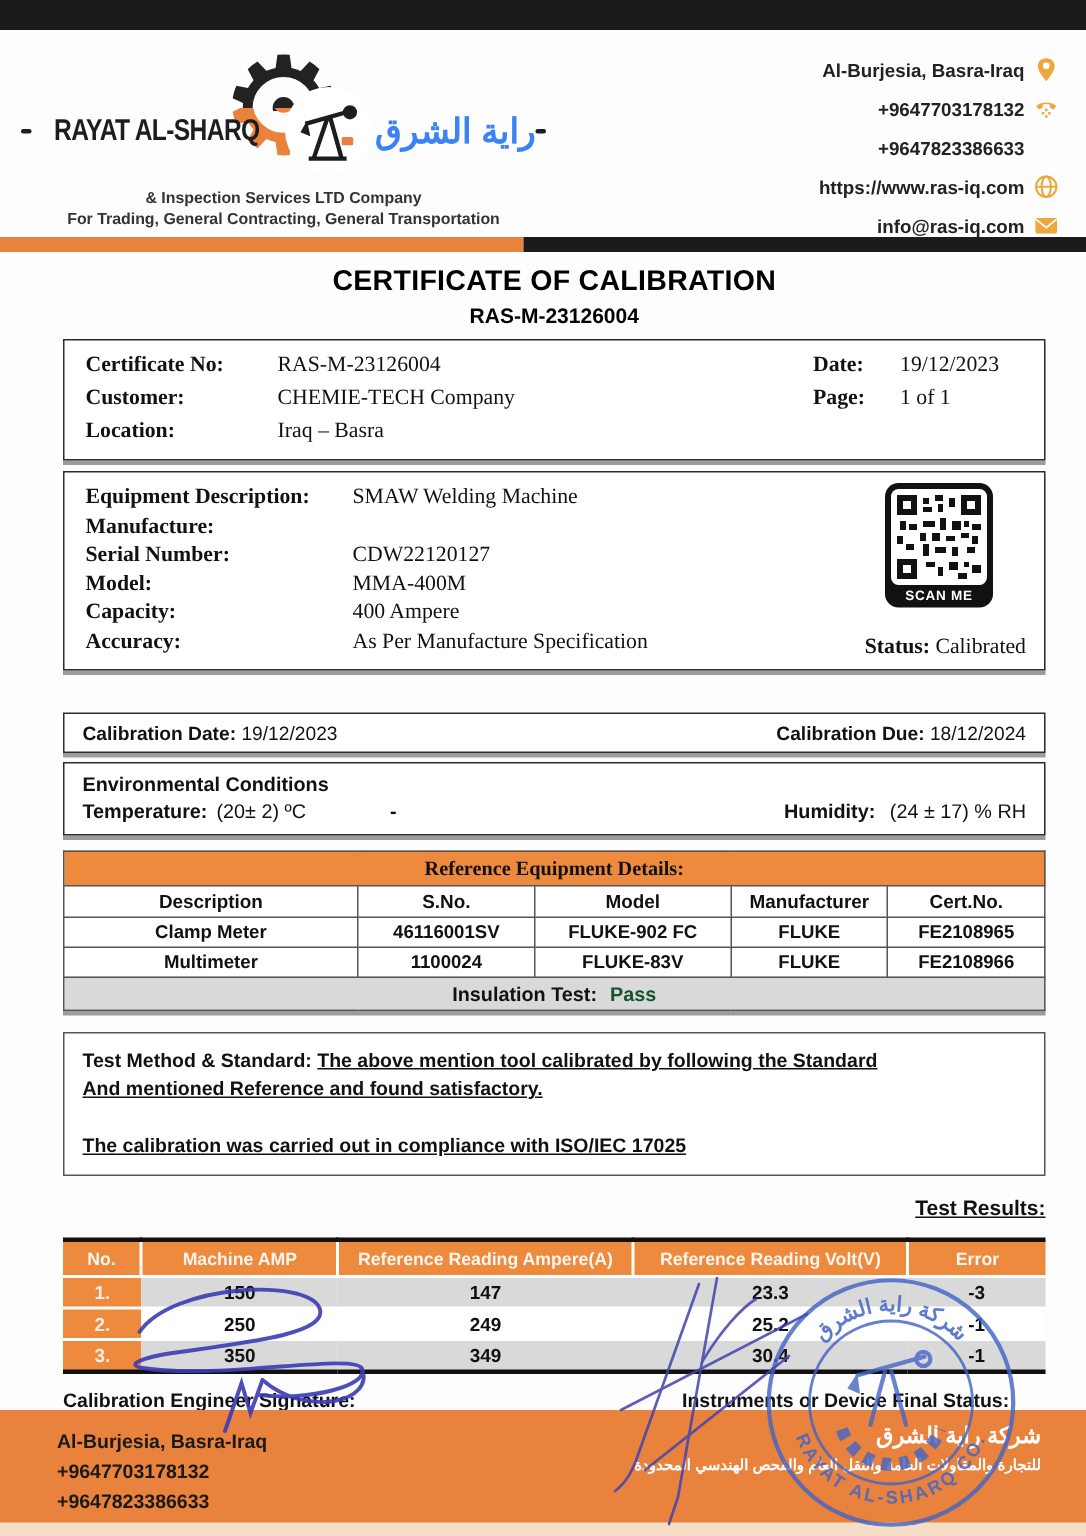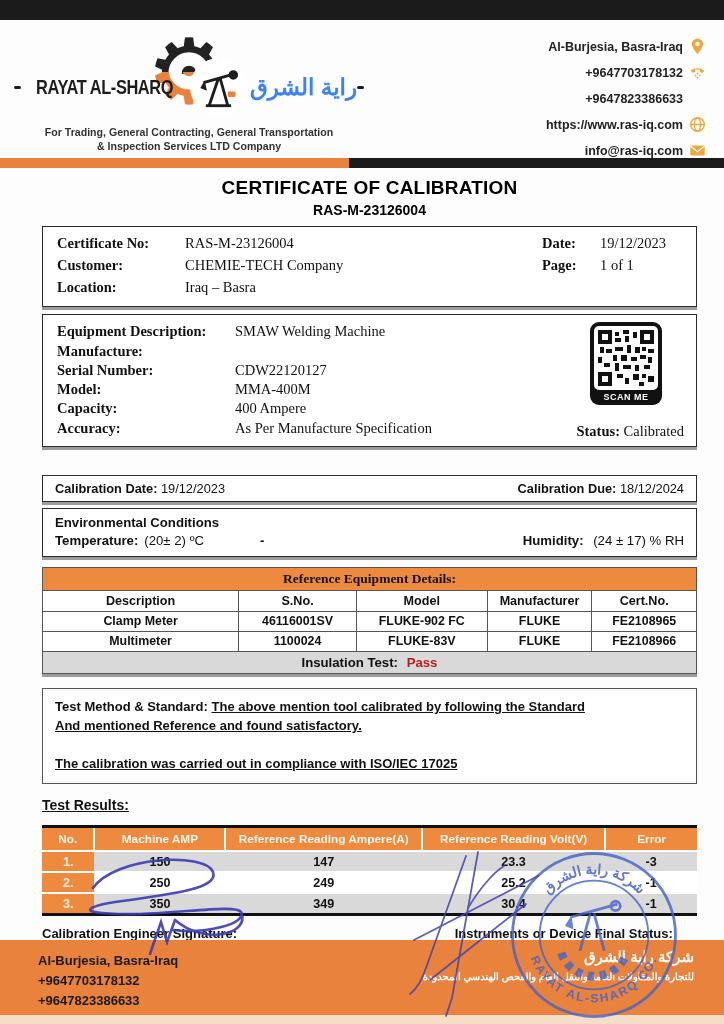--- a/index.html
+++ b/index.html
@@ -74,30 +74,30 @@
   .env-hum { margin-left:auto; }
 
   
   table { border-collapse:collapse; width:100%; }
   .ref-table { margin-top:10px; box-shadow:0 3px 0 #9c9c9c; }
   .ref-table td, .ref-table th { border:1px solid #555; text-align:center; }
   .ref-title { background:#ed8a3d; font-family:"Liberation Serif", serif; font-weight:bold; font-size:13.5px; padding:3px 0; }
   .ref-head th { font-size:12.6px; font-weight:bold; padding:3px 0; background:#fff; }
   .ref-data td { font-size:12.4px; font-weight:bold; padding:2.5px 0; }
   .ref-ins { background:#d9d9d9; font-size:13.2px; font-weight:bold; padding:3px 0; }
-  .ref-ins .pass { color:#b91c1c; margin-left:5px; }
+  .ref-ins .pass { color:#14532d; margin-left:5px; }
   .col-desc{width:30%;} .col-sno{width:18%;} .col-model{width:20%;} .col-manu{width:16%;} .col-cert{width:16%;}
 
   
   .method-box { margin-top:14px; border:1.4px solid #555; padding:8px 12px 10px; font-size:13px; font-weight:bold; line-height:1.5; box-shadow:none; background:#fff; }
   .method-box .u { text-decoration:underline; }
   .method-gap { height:18px; }
 
   
-  .results-heading { text-align:left; margin-top:13px; font-size:14px; font-weight:bold; }
+  .results-heading { text-align:right; margin-top:13px; font-size:14px; font-weight:bold; }
   .results-heading span { text-decoration:underline; }
   .results-table { margin-top:12px; border-top:3px solid #111; border-bottom:3px solid #111; }
   .results-table th { background:#ed8a3d; color:#fdf6ef; font-weight:bold; font-size:11.8px; padding:4px 2px; border-left:2px solid #fff; }
   .results-table th:first-child { border-left:none; }
   .results-table td { text-align:center; font-size:12.6px; font-weight:bold; padding:2.5px 2px; border-top:2px solid #fff; }
   .results-table td.no-cell { background:#ed8a3d; color:#f7ece2; }
   .row-gray td { background:#d9d9d9; }
   .row-white td { background:#fff; }
   .row-gray td.no-cell, .row-white td.no-cell { background:#ed8a3d; }
   .rcol-no{width:8%;} .rcol-amp{width:20%;} .rcol-ra{width:30%;} .rcol-rv{width:28%;} .rcol-err{width:14%;}
@@ -157,22 +157,22 @@
               </g>
               <path d="M7 14 l-4 7 l6 2.5 z" fill="#1d1d1d"></path>
               <rect x="28" y="24" width="7" height="5" rx="1" fill="#e8823c"></rect>
             </svg>
           </span>
           <span class="logo-ar">راية الشرق</span>
           <span class="swoosh"></span>
         </div>
       </div>
       <div class="tagline">
+        <div>&amp; Inspection Services LTD Company</div>
         <div>For Trading, General Contracting, General Transportation</div>
-        <div>&amp; Inspection Services LTD Company</div>
       </div>
     </div>
 
     <div class="contacts">
       <div class="contact-row">
         <span>Al-Burjesia, Basra-Iraq</span>
         <span class="cicon">
           <svg width="17" height="17" viewBox="0 0 20 20">
               <path d="M10 1 C6 1 3.4 3.8 3.4 7.2 C3.4 11.5 10 19 10 19 C10 19 16.6 11.5 16.6 7.2 C16.6 3.8 14 1 10 1 Z M10 9.6 A2.6 2.6 0 1 1 10 4.4 A2.6 2.6 0 0 1 10 9.6 Z" fill="#eda73c"></path>
             </svg>

